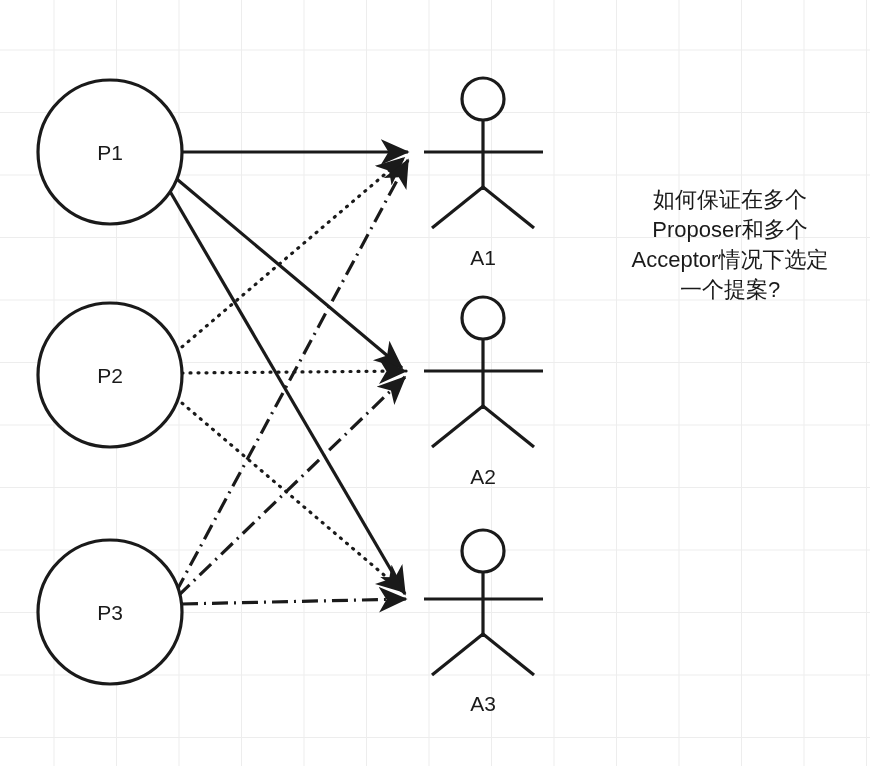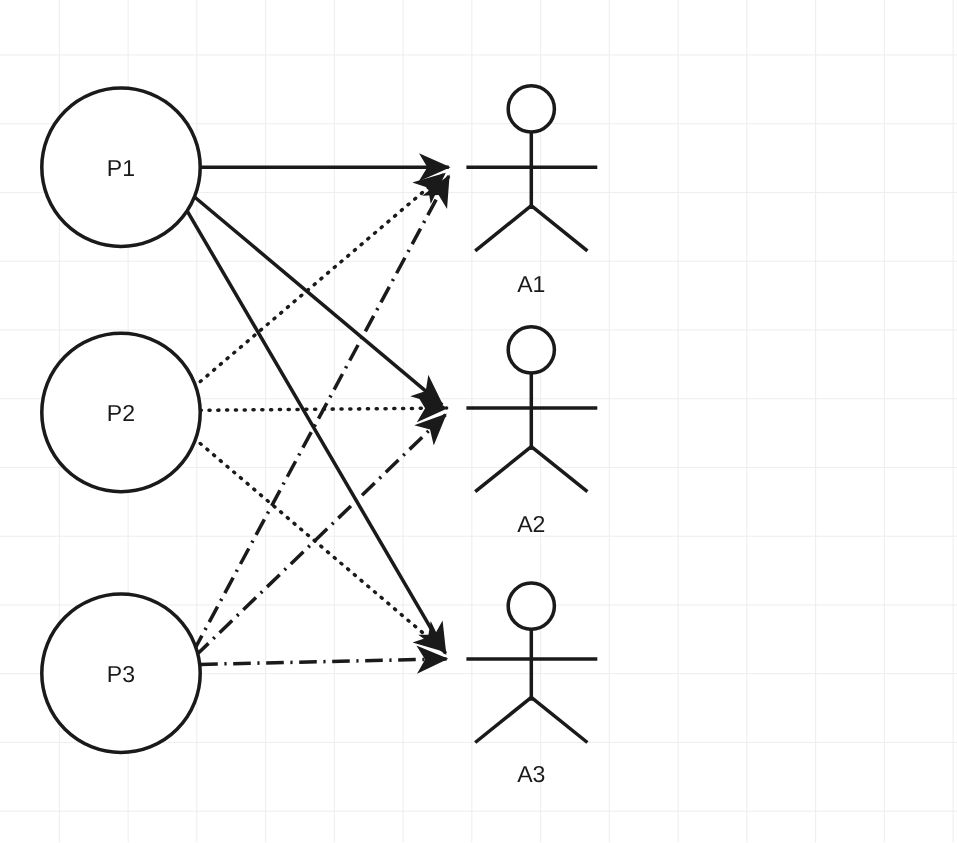--- a/index.html
+++ b/index.html
@@ -118,14 +118,18 @@
     <g>
       <circle cx="483" cy="551" r="21" fill="#ffffff" stroke="#1a1a1a" stroke-width="3.2"></circle>
       <line x1="483" y1="572" x2="483" y2="637" stroke="#1a1a1a" stroke-width="3.2"></line>
       <line x1="424" y1="599" x2="543" y2="599" stroke="#1a1a1a" stroke-width="3.2"></line>
       <line x1="483" y1="634" x2="432" y2="675" stroke="#1a1a1a" stroke-width="3.2"></line>
       <line x1="483" y1="634" x2="534" y2="675" stroke="#1a1a1a" stroke-width="3.2"></line>
       <text class="actor-label" x="483" y="711" text-anchor="middle">A3</text>
     </g>
   </svg>
 
+  <div class="note-text">如何保证在多个
+Proposer和多个
+Acceptor情况下选定
+一个提案?</div>
 
 </div>
 
 </body></html>

